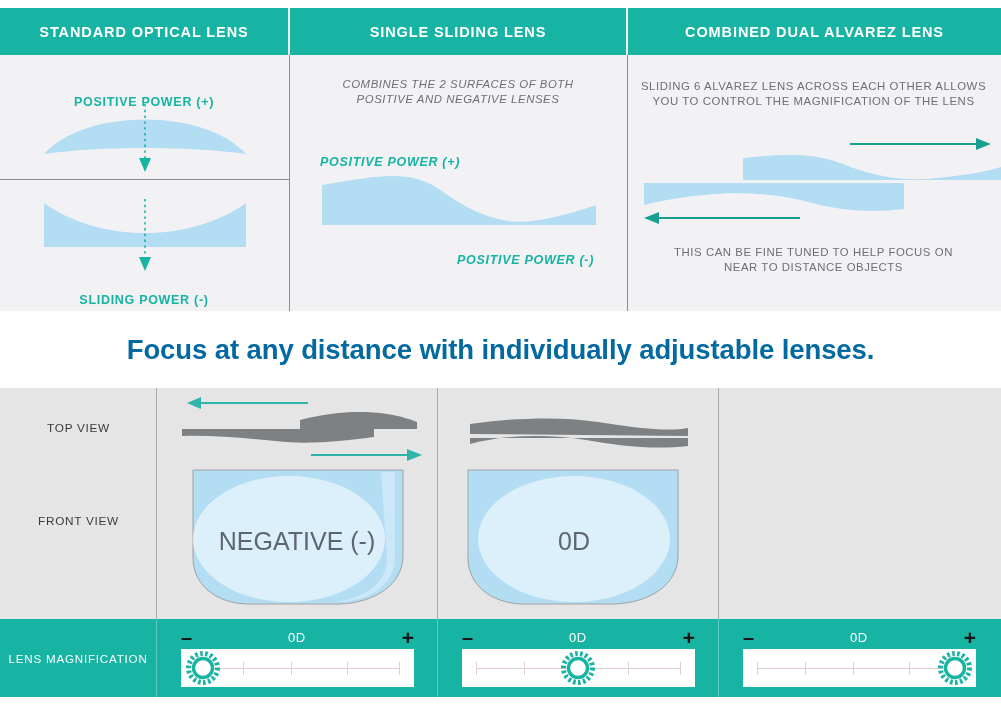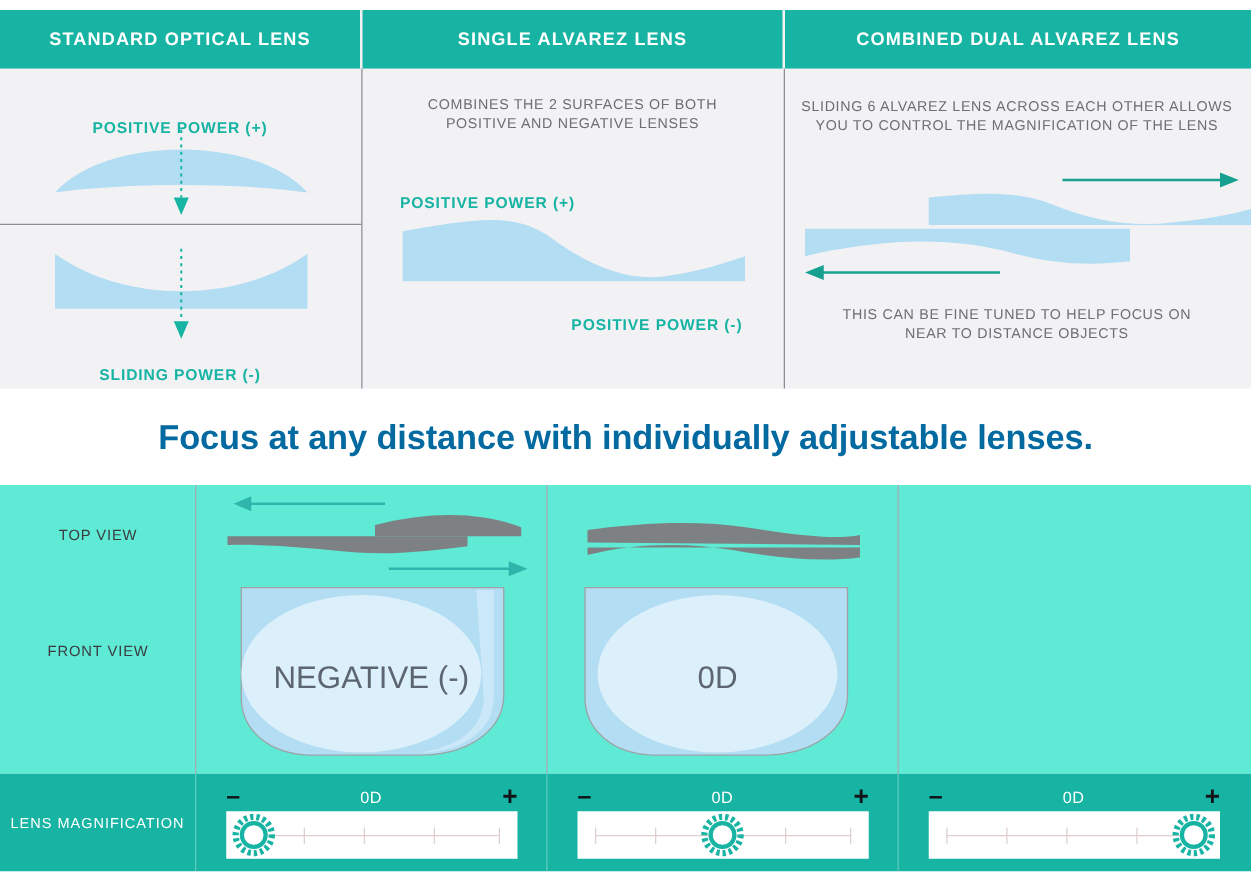--- a/index.html
+++ b/index.html
@@ -37,21 +37,21 @@
   .header-cell.c2{width:338px;border-right:2px solid #f2f2f5;}
   .header-cell.c3{width:373px;}
 
   .panels{
     position:absolute;left:0;top:55px;width:1001px;height:256px;
     background:#f2f2f5;
     display:flex;
   }
   .panel{position:relative;height:100%;box-sizing:border-box;}
   .panel.p1{width:290px;border-right:1.5px solid #8d8d93;}
-  .panel.p2{width:338px;border-right:1.5px solid #8d8d93;}
+  .panel.p2{width:338px;border-right:1.5px solid #8d8d93;font-style:italic;}
   .panel.p3{width:373px;}
 
   .hrule{
     position:absolute;left:0;width:100%;height:0;
     border-top:1.5px solid #8d8d93;
   }
 
   .lbl-teal{
     position:absolute;
     color:#17b3a3;
@@ -83,21 +83,21 @@
     font-weight:bold;
     font-size:27.5px;
     letter-spacing:-.1px;
   }
 
   
   .bottom-block{position:absolute;left:0;top:388px;width:1001px;height:315px;}
 
   .views{
     position:absolute;left:0;top:0;width:1001px;height:231px;
-    background:#5eead4;
+    background:#e5e5e5;
     display:flex;
   }
   .view-col{position:relative;height:100%;box-sizing:border-box;}
   .view-col.labels{width:157px;border-right:1.7px solid #a9a9b0;}
   .view-col.lens{width:281px;border-right:1.7px solid #a9a9b0;}
   .view-col.lens.last{border-right:none;}
 
   .view-label{
     position:absolute;left:0;width:157px;text-align:center;
     color:#3b3b40;font-size:11.8px;letter-spacing:.7px;
@@ -144,21 +144,21 @@
 </style>
 </head>
 <body>
 
 <div id="page">
 
   <div class="top-block">
 
     <div class="header-bar">
       <div class="header-cell c1">STANDARD OPTICAL LENS</div>
-      <div class="header-cell c2">SINGLE ALVAREZ LENS</div>
+      <div class="header-cell c2">SINGLE SLIDING LENS</div>
       <div class="header-cell c3">COMBINED DUAL ALVAREZ LENS</div>
     </div>
 
     <div class="panels">
 
       <div class="panel p1">
         <div class="hrule" style="top:124px;"></div>
 
         <div class="lbl-teal" style="left:0;width:288px;text-align:center;top:20px;">POSITIVE POWER (+)</div>
 

